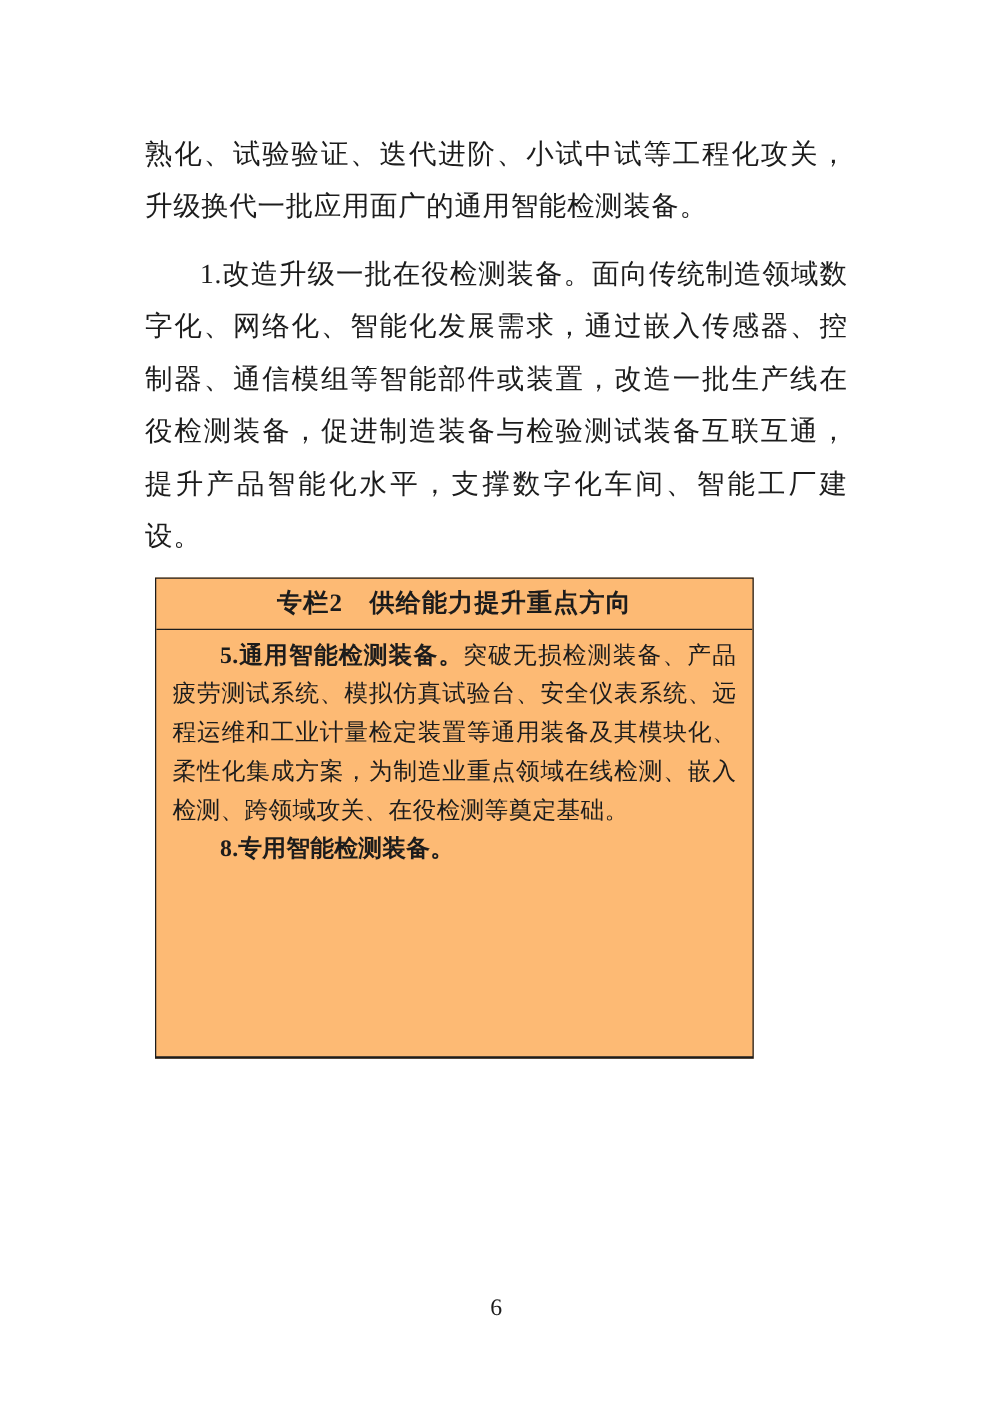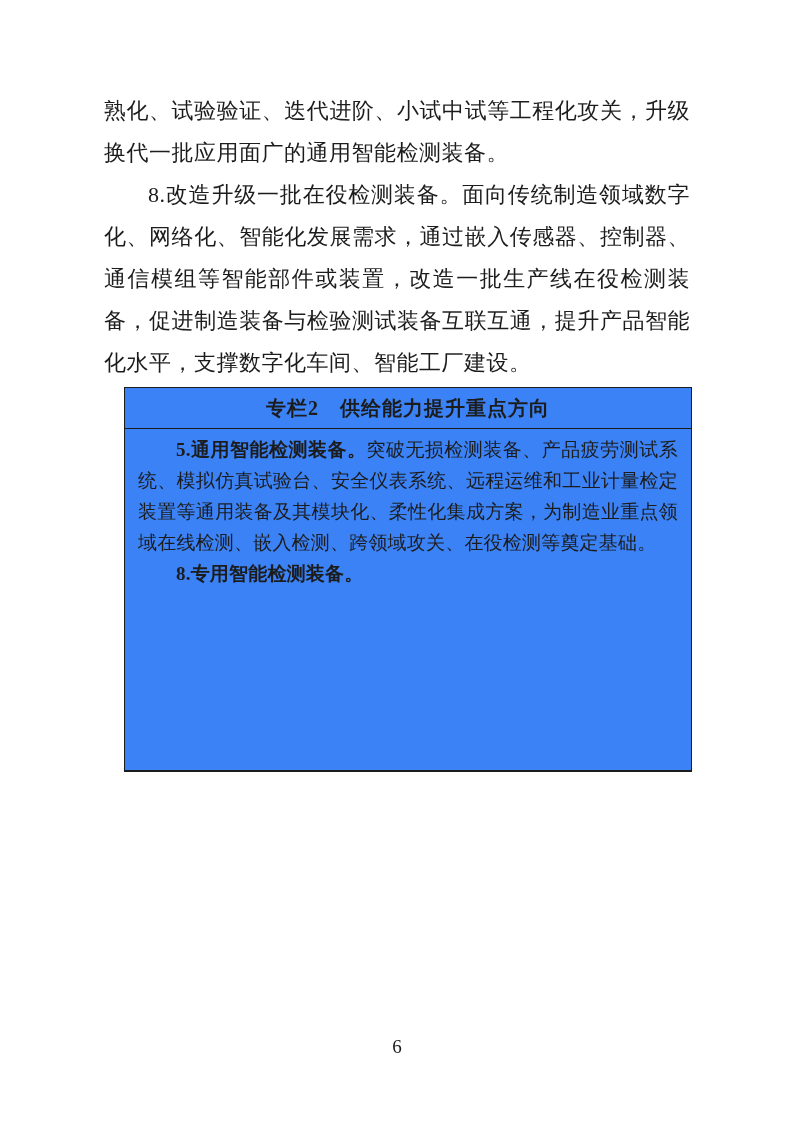--- a/index.html
+++ b/index.html
@@ -17,39 +17,39 @@
     font-family: "Liberation Serif", "DejaVu Serif", serif;
     color: #1c1c1c;
   }
   .content {
     position: absolute;
     top: 90px;
     left: 104px;
     width: 586px;
   }
   .body-para {
-    margin: 0;
+    margin: 12px;
     font-size: 22px;
     line-height: 42px;
     letter-spacing: 0.5px;
     text-align: justify;
     text-justify: inter-ideograph;
   }
   .body-para.indent {
     text-indent: 2em;
   }
   .callout-box {
     box-sizing: border-box;
     margin: 3px 0 0 20px;
-    width: 568px;
+    width: 479px;
     height: 385px;
     border: 1px solid #1c1c1c;
     border-bottom-width: 2px;
     overflow: hidden;
-    background: #3b82f6;
+    background: #fdba74;
   }
   .box-title {
     box-sizing: border-box;
     height: 41px;
     line-height: 40px;
     border-bottom: 1px solid #1c1c1c;
     text-align: center;
     font-weight: 700;
     font-size: 20px;
     letter-spacing: 1px;
@@ -81,21 +81,21 @@
 </head>
 <body>
 
 <div class="page">
 
   <div class="content">
 
     <p class="body-para">熟化、试验验证、迭代进阶、小试中试等工程化攻关，升级换代一批应用面广的通用智能检测装备。</p>
 
 
-    <p class="body-para indent">8.改造升级一批在役检测装备。面向传统制造领域数字化、网络化、智能化发展需求，通过嵌入传感器、控制器、通信模组等智能部件或装置，改造一批生产线在役检测装备，促进制造装备与检验测试装备互联互通，提升产品智能化水平，支撑数字化车间、智能工厂建设。</p>
+    <p class="body-para indent">1.改造升级一批在役检测装备。面向传统制造领域数字化、网络化、智能化发展需求，通过嵌入传感器、控制器、通信模组等智能部件或装置，改造一批生产线在役检测装备，促进制造装备与检验测试装备互联互通，提升产品智能化水平，支撑数字化车间、智能工厂建设。</p>
 
     <div class="callout-box">
       <div class="box-title">专栏2　供给能力提升重点方向</div>
 
       <div class="box-body">
 
         <p class="box-para">
           <span class="lead">5.通用智能检测装备。</span><span>突破无损检测装备、产品疲劳测试系统、模拟仿真试验台、安全仪表系统、远程运维和工业计量检定装置等通用装备及其模块化、柔性化集成方案，为制造业重点领域在线检测、嵌入检测、跨领域攻关、在役检测等奠定基础。</span>
         </p>
 

